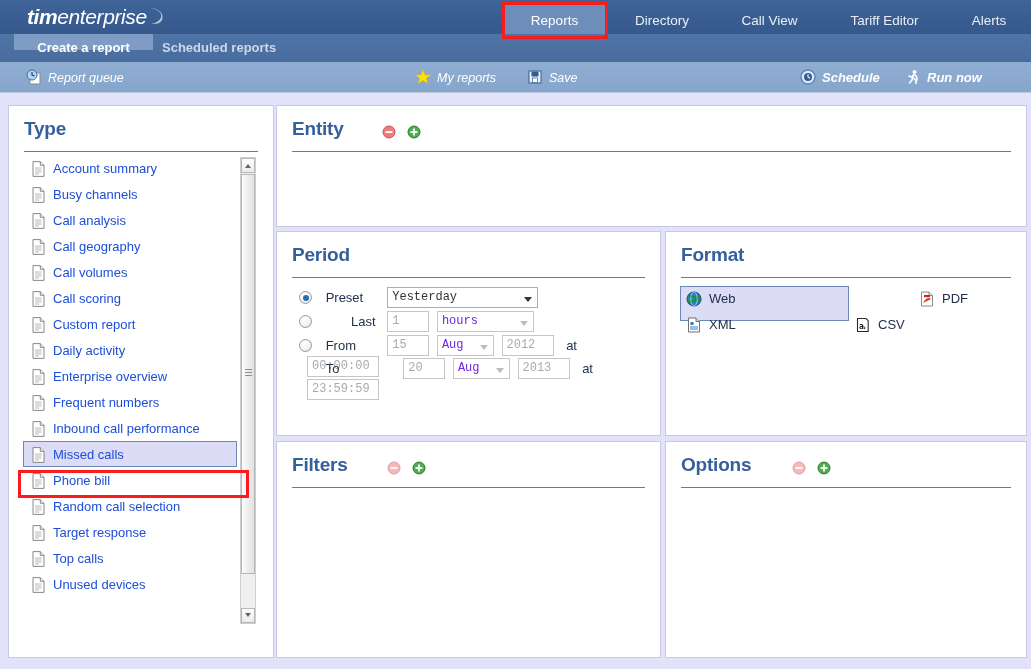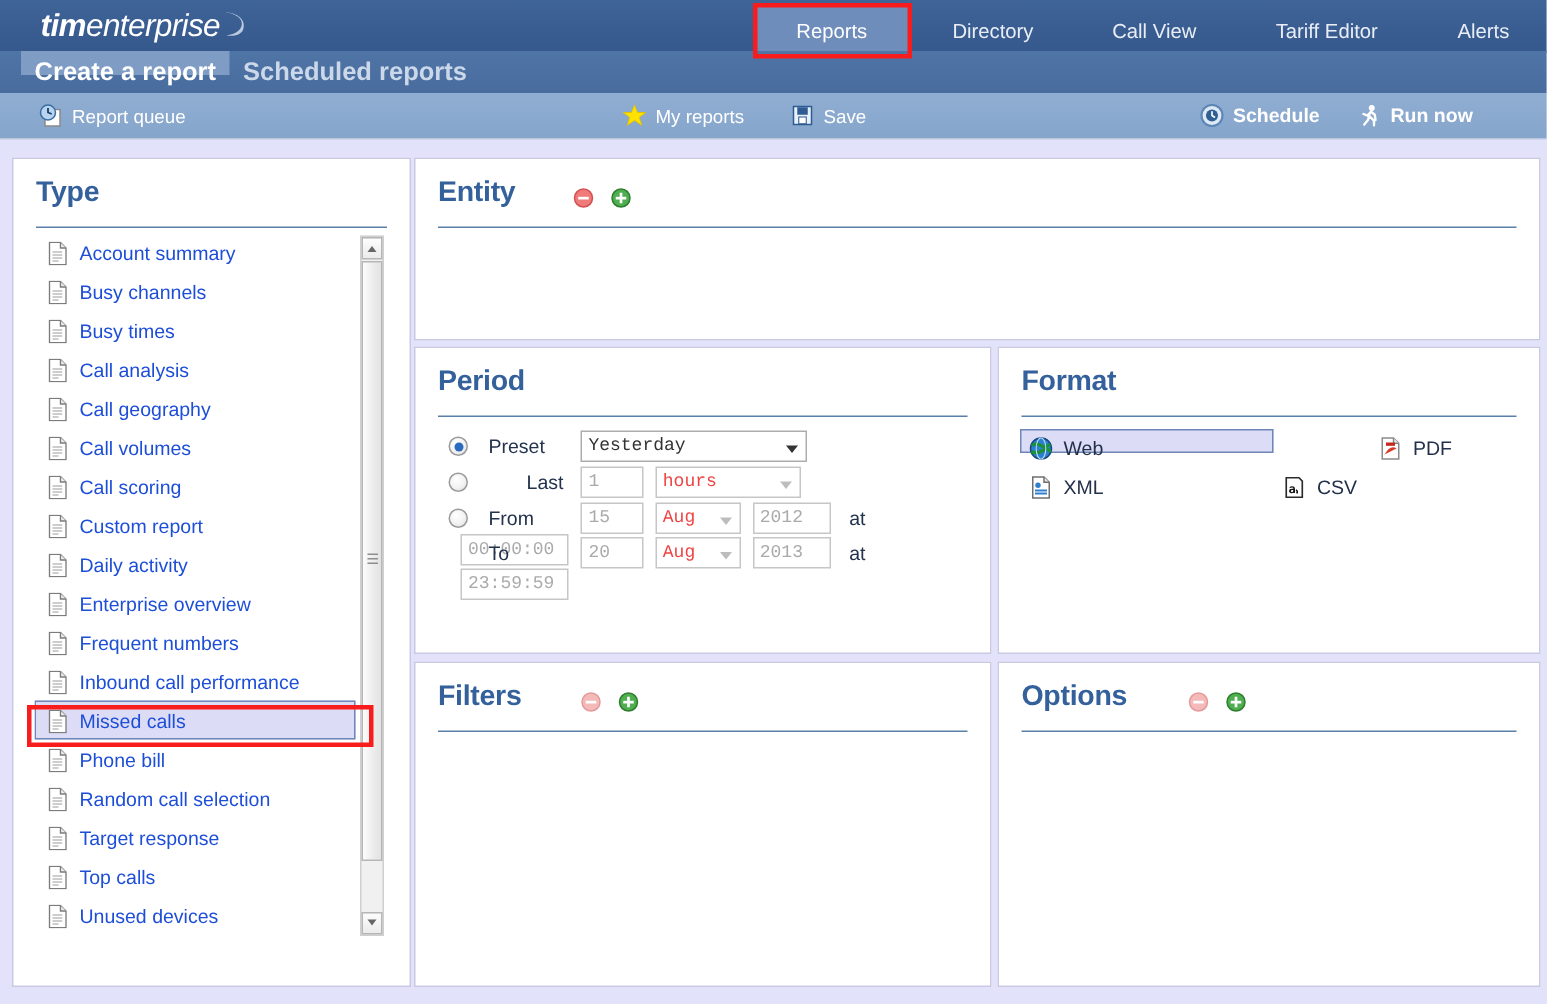--- a/index.html
+++ b/index.html
@@ -47,36 +47,37 @@
     color: #ffffff;
   }
 
   
   .tabstrip {
     position: absolute; left: 0; top: 34px; width: 1031px; height: 28px;
     background: linear-gradient(to bottom, #4f74a6 0%, #496c9e 100%);
   }
   .tab {
     position: absolute; top: 0; height: 16px; line-height: 28px;
-    font-weight: bold; font-size: 17px; white-space: nowrap;
+    font-weight: bold; font-size: 13px; white-space: nowrap;
     cursor: pointer; text-align: center;
   }
   .tab.active { background: #7e9cc4; color: #ffffff; }
   .tab.inactive { color: #cbd8e9; }
 
   
   .toolbar {
     position: absolute; left: 0; top: 62px; width: 1031px; height: 30px;
     background: linear-gradient(to bottom, #90aed2 0%, #86a5cb 100%);
     border-bottom: 1px solid #b9c8dd;
   }
   .tb-item {
     position: absolute; top: 0; height: 30px; line-height: 30px;
     color: #ffffff; white-space: nowrap; cursor: pointer;
     font-size: 12.5px;
+    font-style: italic;
   }
   .tb-item.bold { font-weight: bold; font-size: 13px; }
   .tb-ico {
     display: inline-block; vertical-align: middle;
     width: 16px; height: 16px; margin-right: 6px;
     position: relative; top: -1px;
   }
   .tb-ico svg { display: block; }
   .tb-label { vertical-align: middle; }
 
@@ -188,36 +189,36 @@
     display: inline-block; white-space: nowrap; overflow: hidden;
   }
   .fld.disabled { color: #aaaaaa; border-color: #c6c6c6; }
   .sel {
     box-sizing: border-box; height: 21px; line-height: 19px;
     border: 1px solid #adadad; background: #ffffff; position: relative;
     font-family: "Liberation Mono", monospace; font-size: 12px;
     color: #333333; padding: 0 18px 0 4px; vertical-align: middle;
     display: inline-block; cursor: pointer; white-space: nowrap; overflow:hidden;
   }
-  .sel.disabled { color: #ef4444; border-color: #c6c6c6; }
+  .sel.disabled { color: #6d28d9; border-color: #c6c6c6; }
   .sel .caret {
     position: absolute; right: 5px; top: 9px;
     width: 0; height: 0;
     border-left: 4px solid transparent; border-right: 4px solid transparent;
     border-top: 5px solid #333333;
   }
   .sel.disabled .caret { border-top-color: #bdbdbd; }
   .atlbl {
     display: inline-block; vertical-align: middle;
     font-size: 13px; color: #23324d;
   }
 
   
   .fmt {
-    position: absolute; height: 16px; line-height: 24px;
+    position: absolute; height: 35px; line-height: 24px;
     box-sizing: border-box; padding-left: 5px;
     border: 1px solid transparent; cursor: pointer;
     font-size: 13px; color: #22304a; white-space: nowrap;
   }
   .fmt.selected { background: #dcdcf6; border: 1px solid #6f86b8; }
   .fmt-ico {
     display: inline-block; width: 16px; height: 16px;
     margin-right: 7px; vertical-align: middle; position: relative; top: -1px;
   }
   .fmt-ico svg { display: block; }
@@ -307,25 +308,20 @@
   <div class="type-item"><span class="doc-ico"><svg width="13" height="16" viewBox="0 0 13 16">
           <path d="M1 0.6 H8.3 L12 4.3 V15.4 H1 Z" fill="#ffffff" stroke="#7c7c7c" stroke-width="0.9"></path>
           <path d="M8.3 0.6 V4.3 H12" fill="#ededed" stroke="#7c7c7c" stroke-width="0.9"></path>
           <path d="M3 7 H9.5 M3 9 H9.5 M3 11 H9.5 M3 13 H7" stroke="#9c9c9c" stroke-width="0.7"></path>
         </svg></span><span>Account summary</span></div>
   <div class="type-item"><span class="doc-ico"><svg width="13" height="16" viewBox="0 0 13 16">
           <path d="M1 0.6 H8.3 L12 4.3 V15.4 H1 Z" fill="#ffffff" stroke="#7c7c7c" stroke-width="0.9"></path>
           <path d="M8.3 0.6 V4.3 H12" fill="#ededed" stroke="#7c7c7c" stroke-width="0.9"></path>
           <path d="M3 7 H9.5 M3 9 H9.5 M3 11 H9.5 M3 13 H7" stroke="#9c9c9c" stroke-width="0.7"></path>
         </svg></span><span>Busy channels</span></div>
-  <div class="type-item"><span class="doc-ico"><svg width="13" height="16" viewBox="0 0 13 16">
-          <path d="M1 0.6 H8.3 L12 4.3 V15.4 H1 Z" fill="#ffffff" stroke="#7c7c7c" stroke-width="0.9"></path>
-          <path d="M8.3 0.6 V4.3 H12" fill="#ededed" stroke="#7c7c7c" stroke-width="0.9"></path>
-          <path d="M3 7 H9.5 M3 9 H9.5 M3 11 H9.5 M3 13 H7" stroke="#9c9c9c" stroke-width="0.7"></path>
-        </svg></span><span>Busy times</span></div>
   <div class="type-item"><span class="doc-ico"><svg width="13" height="16" viewBox="0 0 13 16">
           <path d="M1 0.6 H8.3 L12 4.3 V15.4 H1 Z" fill="#ffffff" stroke="#7c7c7c" stroke-width="0.9"></path>
           <path d="M8.3 0.6 V4.3 H12" fill="#ededed" stroke="#7c7c7c" stroke-width="0.9"></path>
           <path d="M3 7 H9.5 M3 9 H9.5 M3 11 H9.5 M3 13 H7" stroke="#9c9c9c" stroke-width="0.7"></path>
         </svg></span><span>Call analysis</span></div>
   <div class="type-item"><span class="doc-ico"><svg width="13" height="16" viewBox="0 0 13 16">
           <path d="M1 0.6 H8.3 L12 4.3 V15.4 H1 Z" fill="#ffffff" stroke="#7c7c7c" stroke-width="0.9"></path>
           <path d="M8.3 0.6 V4.3 H12" fill="#ededed" stroke="#7c7c7c" stroke-width="0.9"></path>
           <path d="M3 7 H9.5 M3 9 H9.5 M3 11 H9.5 M3 13 H7" stroke="#9c9c9c" stroke-width="0.7"></path>
         </svg></span><span>Call geography</span></div>
@@ -451,21 +447,21 @@
     <span class="fld disabled" style="width:42px; margin-left:8px;">15</span>
     <span class="sel disabled" style="width:57px; margin-left:4px;"><span>Aug</span><span class="caret"></span></span>
     <span class="fld disabled" style="width:52px; margin-left:4px;">2012</span>
     <span class="atlbl" style="margin-left:9px;">at</span>
     <span class="fld disabled" style="width:72px; margin-left:8px;">00:00:00</span>
   </div>
 
   <div class="row" style="left:22px; top:126px; width:350px;">
     <span class="radio" style="visibility:hidden;"></span>
     <span class="rlabel" style="width:50px;">To</span>
-    <span class="fld disabled" style="width:42px; margin-left:8px;">20</span>
+    <span class="fld disabled" style="width:42px; margin-left:24px;">20</span>
     <span class="sel disabled" style="width:57px; margin-left:4px;"><span>Aug</span><span class="caret"></span></span>
     <span class="fld disabled" style="width:52px; margin-left:4px;">2013</span>
     <span class="atlbl" style="margin-left:9px;">at</span>
     <span class="fld disabled" style="width:72px; margin-left:8px;">23:59:59</span>
   </div>
 </div>
 
 <div class="panel" style="left:665px; top:231px; width:360px; height:203px;">
   <div class="panel-title">Format</div>
   <div class="panel-rule" style="left:15px; top:45px; width:330px;"></div>

